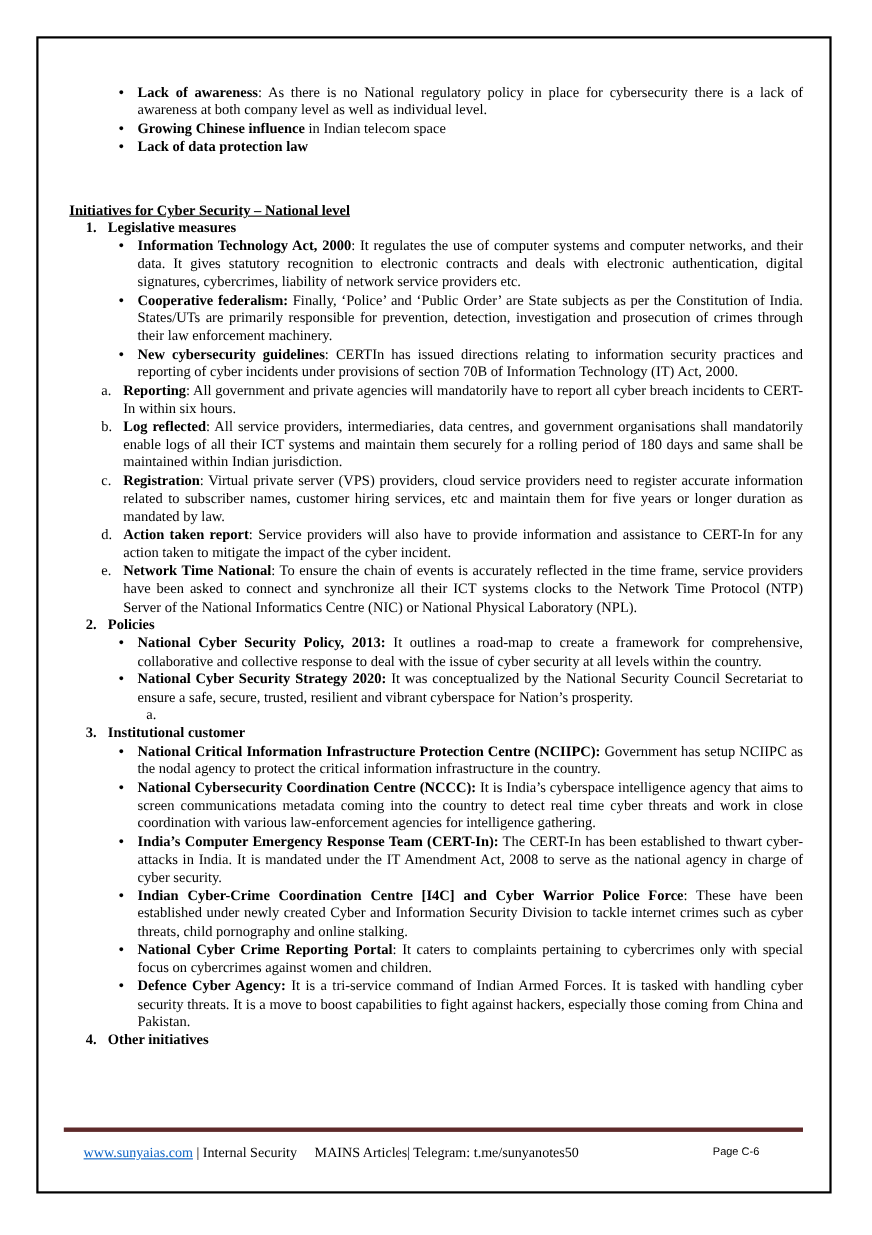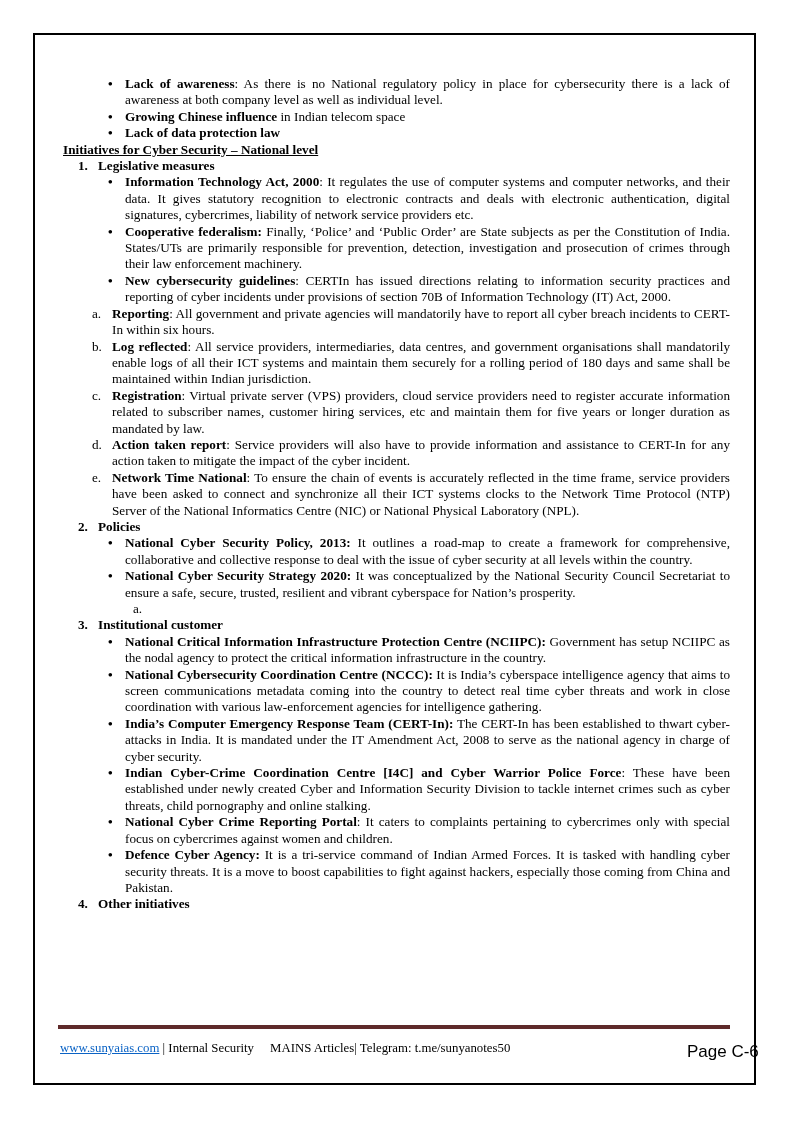--- a/index.html
+++ b/index.html
@@ -20,28 +20,28 @@
   .row .txt{flex:1 1 auto;}
   .b{font-weight:bold;}
   .row-bullet{padding-left:45px;}
   .row-bullet .marker{width:17px;font-weight:bold;}
   .row-number{padding-left:15px;font-weight:bold;}
   .row-number .marker{width:20px;}
   .row-letter{padding-left:29px;}
   .row-letter .marker{width:20px;}
   .row-subletter{padding-left:70px;}
   .row-subletter .marker{width:19px;}
-  .heading{font-weight:bold;text-decoration:underline;}
+  .heading{font-weight:bold;text-decoration:underline;margin-top:41px;}
   .rule{position:absolute;left:58px;top:1025px;width:672px;height:4px;background:#5e2a2a;}
   .footer{position:absolute;left:60px;top:1041px;font-size:12.8px;white-space:nowrap;}
   .footer a{text-decoration:underline;}
   .gap{display:inline-block;width:16px;}
   .page-label{
-    position:absolute;left:687px;top:1042px;
-    font-family:"Liberation Sans",sans-serif;font-size:17px;text-align:right;
+    position:absolute;left:648px;top:1042px;
+    font-family:"Liberation Sans",sans-serif;font-size:10px;text-align:right;
   }
 </style>
 </head>
 <body>
 
 <div class="page-border"></div>
 
 <div class="content">
   <div id="intro-list">
       <div class="row row-bullet">
@@ -140,15 +140,15 @@
       </div>
       <div class="row row-number">
         <span class="marker">4.</span>
         <div class="txt"><span class="b">Other initiatives</span></div>
       </div>
     </div>
 </div>
 
 <div class="rule" style="background: rgb(94, 42, 42);"></div>
 
-<div class="footer"><a href="#" class="site" style="color: rgb(11, 99, 197);">www.sunyaias.com</a><span> | Internal Security</span><span class="gap"></span><span>MAINS Articles| Telegram: t.me/sunyanotes50</span></div>
+<div class="footer"><a href="#" class="site" style="color: rgb(11, 99, 197); margin-left: 16px;">www.sunyaias.com</a><span> | Internal Security</span><span class="gap"></span><span>MAINS Articles| Telegram: t.me/sunyanotes50</span></div>
 
 <div class="page-label">Page C-6</div>
 
 </body></html>

